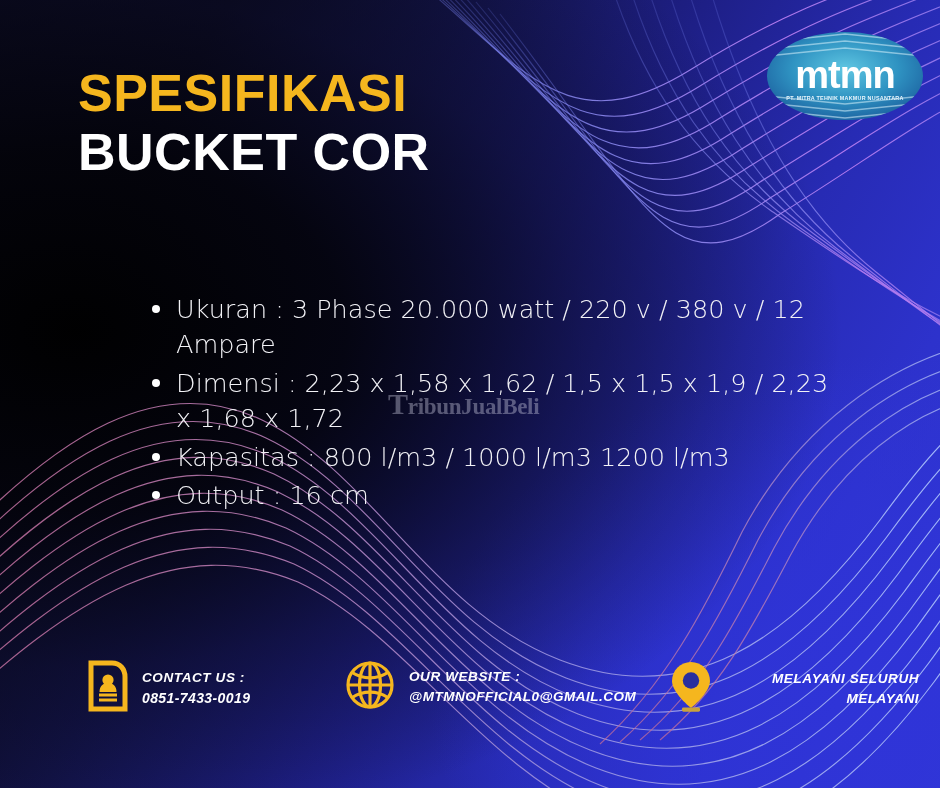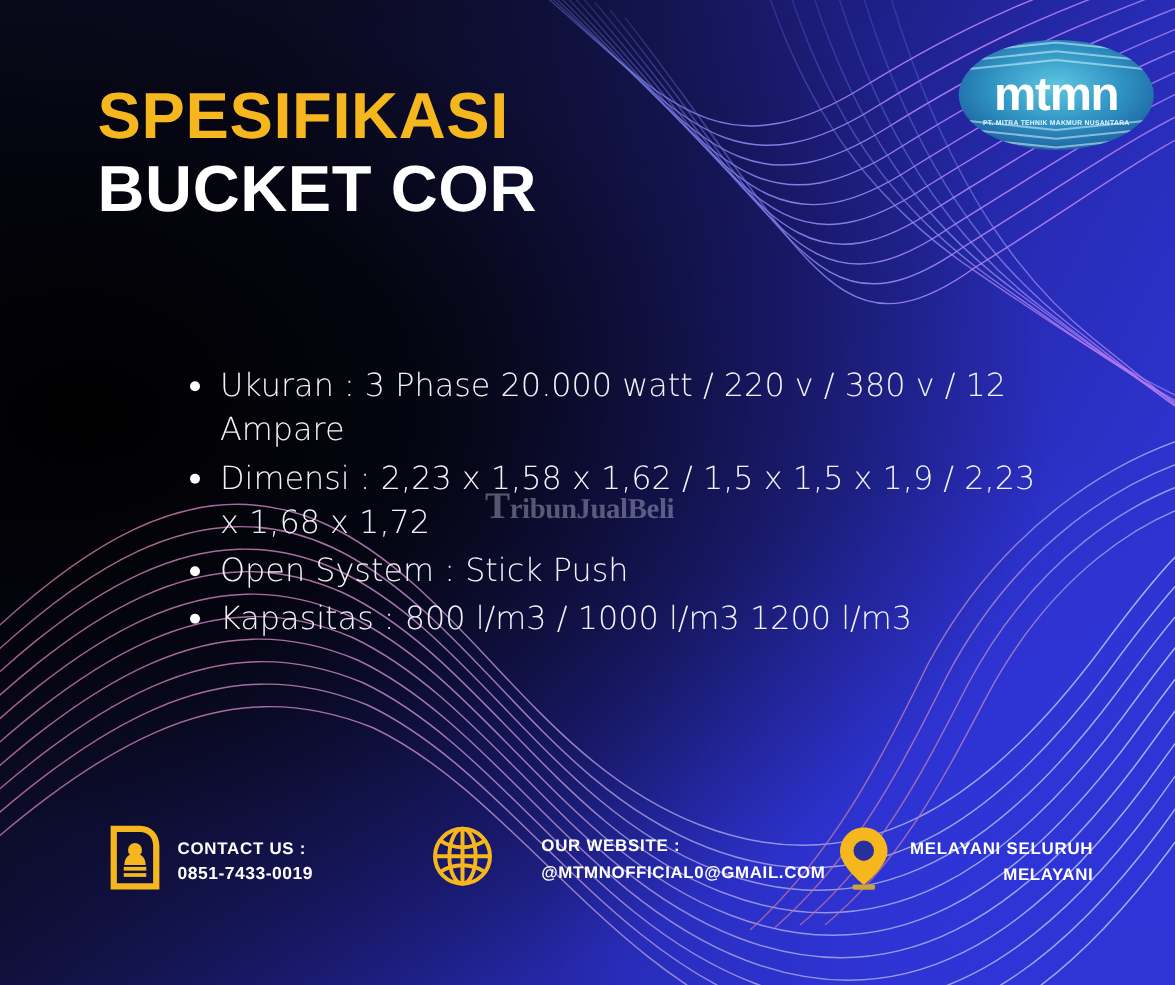--- a/index.html
+++ b/index.html
@@ -41,25 +41,25 @@
   .spec-txt{flex:1 1 auto;}
   
   .watermark{
     position:absolute;left:388px;top:374px;
     font-family:"Liberation Serif", serif;font-weight:bold;
     font-size:23px;color:rgba(205,205,225,0.40);
     letter-spacing:-0.3px;white-space:nowrap;margin-top:20px;
   }
   .watermark .cap{font-size:30px;line-height:0;}
   
-  .footer{position:absolute;left:0;top:660px;width:940px;height:86px;}
+  .footer{position:absolute;left:0;top:660px;width:940px;height:86px;font-style:italic;}
   .fitem{position:absolute;display:flex;align-items:center;}
   .fi-contact{left:88px;top:0;}
-  .fi-web{left:345px;top:0;gap:24px;}
-  .fi-loc{left:668px;top:0;}
+  .fi-web{left:345px;top:0;}
+  .fi-loc{left:668px;top:0;gap:44px;}
   .ficon{flex:0 0 auto;margin-right:14px;}
   .ftxt{color:#ffffff;}
   .ftxt .l1{font-size:13.5px;font-weight:bold;letter-spacing:0.6px;line-height:1.5;}
   .ftxt .l2{font-size:13.5px;font-weight:bold;letter-spacing:0.5px;line-height:1.5;text-align:right;}
   .ftxt .phone{font-size:14px;font-weight:bold;letter-spacing:0.4px;line-height:1.35;}
 </style>
 </head>
 <body>
 
 <div id="poster">
@@ -164,25 +164,25 @@
     <div class="spec-row">
       <span class="bullet"></span>
       <span class="spec-txt">Ukuran : 3 Phase 20.000 watt / 220 v / 380 v / 12 Ampare</span>
     </div>
     <div class="spec-row">
       <span class="bullet"></span>
       <span class="spec-txt">Dimensi : 2,23 x 1,58 x 1,62 / 1,5 x 1,5 x 1,9 / 2,23 x 1,68 x 1,72</span>
     </div>
     <div class="spec-row">
       <span class="bullet"></span>
-      <span class="spec-txt">Open System : Stick Push</span>
-    </div>
-    <div class="spec-row">
-      <span class="bullet"></span>
       <span class="spec-txt">Kapasitas : 800 l/m3 / 1000 l/m3 1200 l/m3</span>
+    </div>
+    <div class="spec-row">
+      <span class="bullet"></span>
+      <span class="spec-txt">Output : 16 cm</span>
     </div>
   </div>
 
   <div class="watermark"><span class="cap">T</span><span>ribunJualBeli</span></div>
 
   <div class="footer">
 
     <div class="fitem fi-contact">
       <span class="ficon">
         <svg width="40" height="52" viewBox="0 0 40 52" aria-hidden="true">

